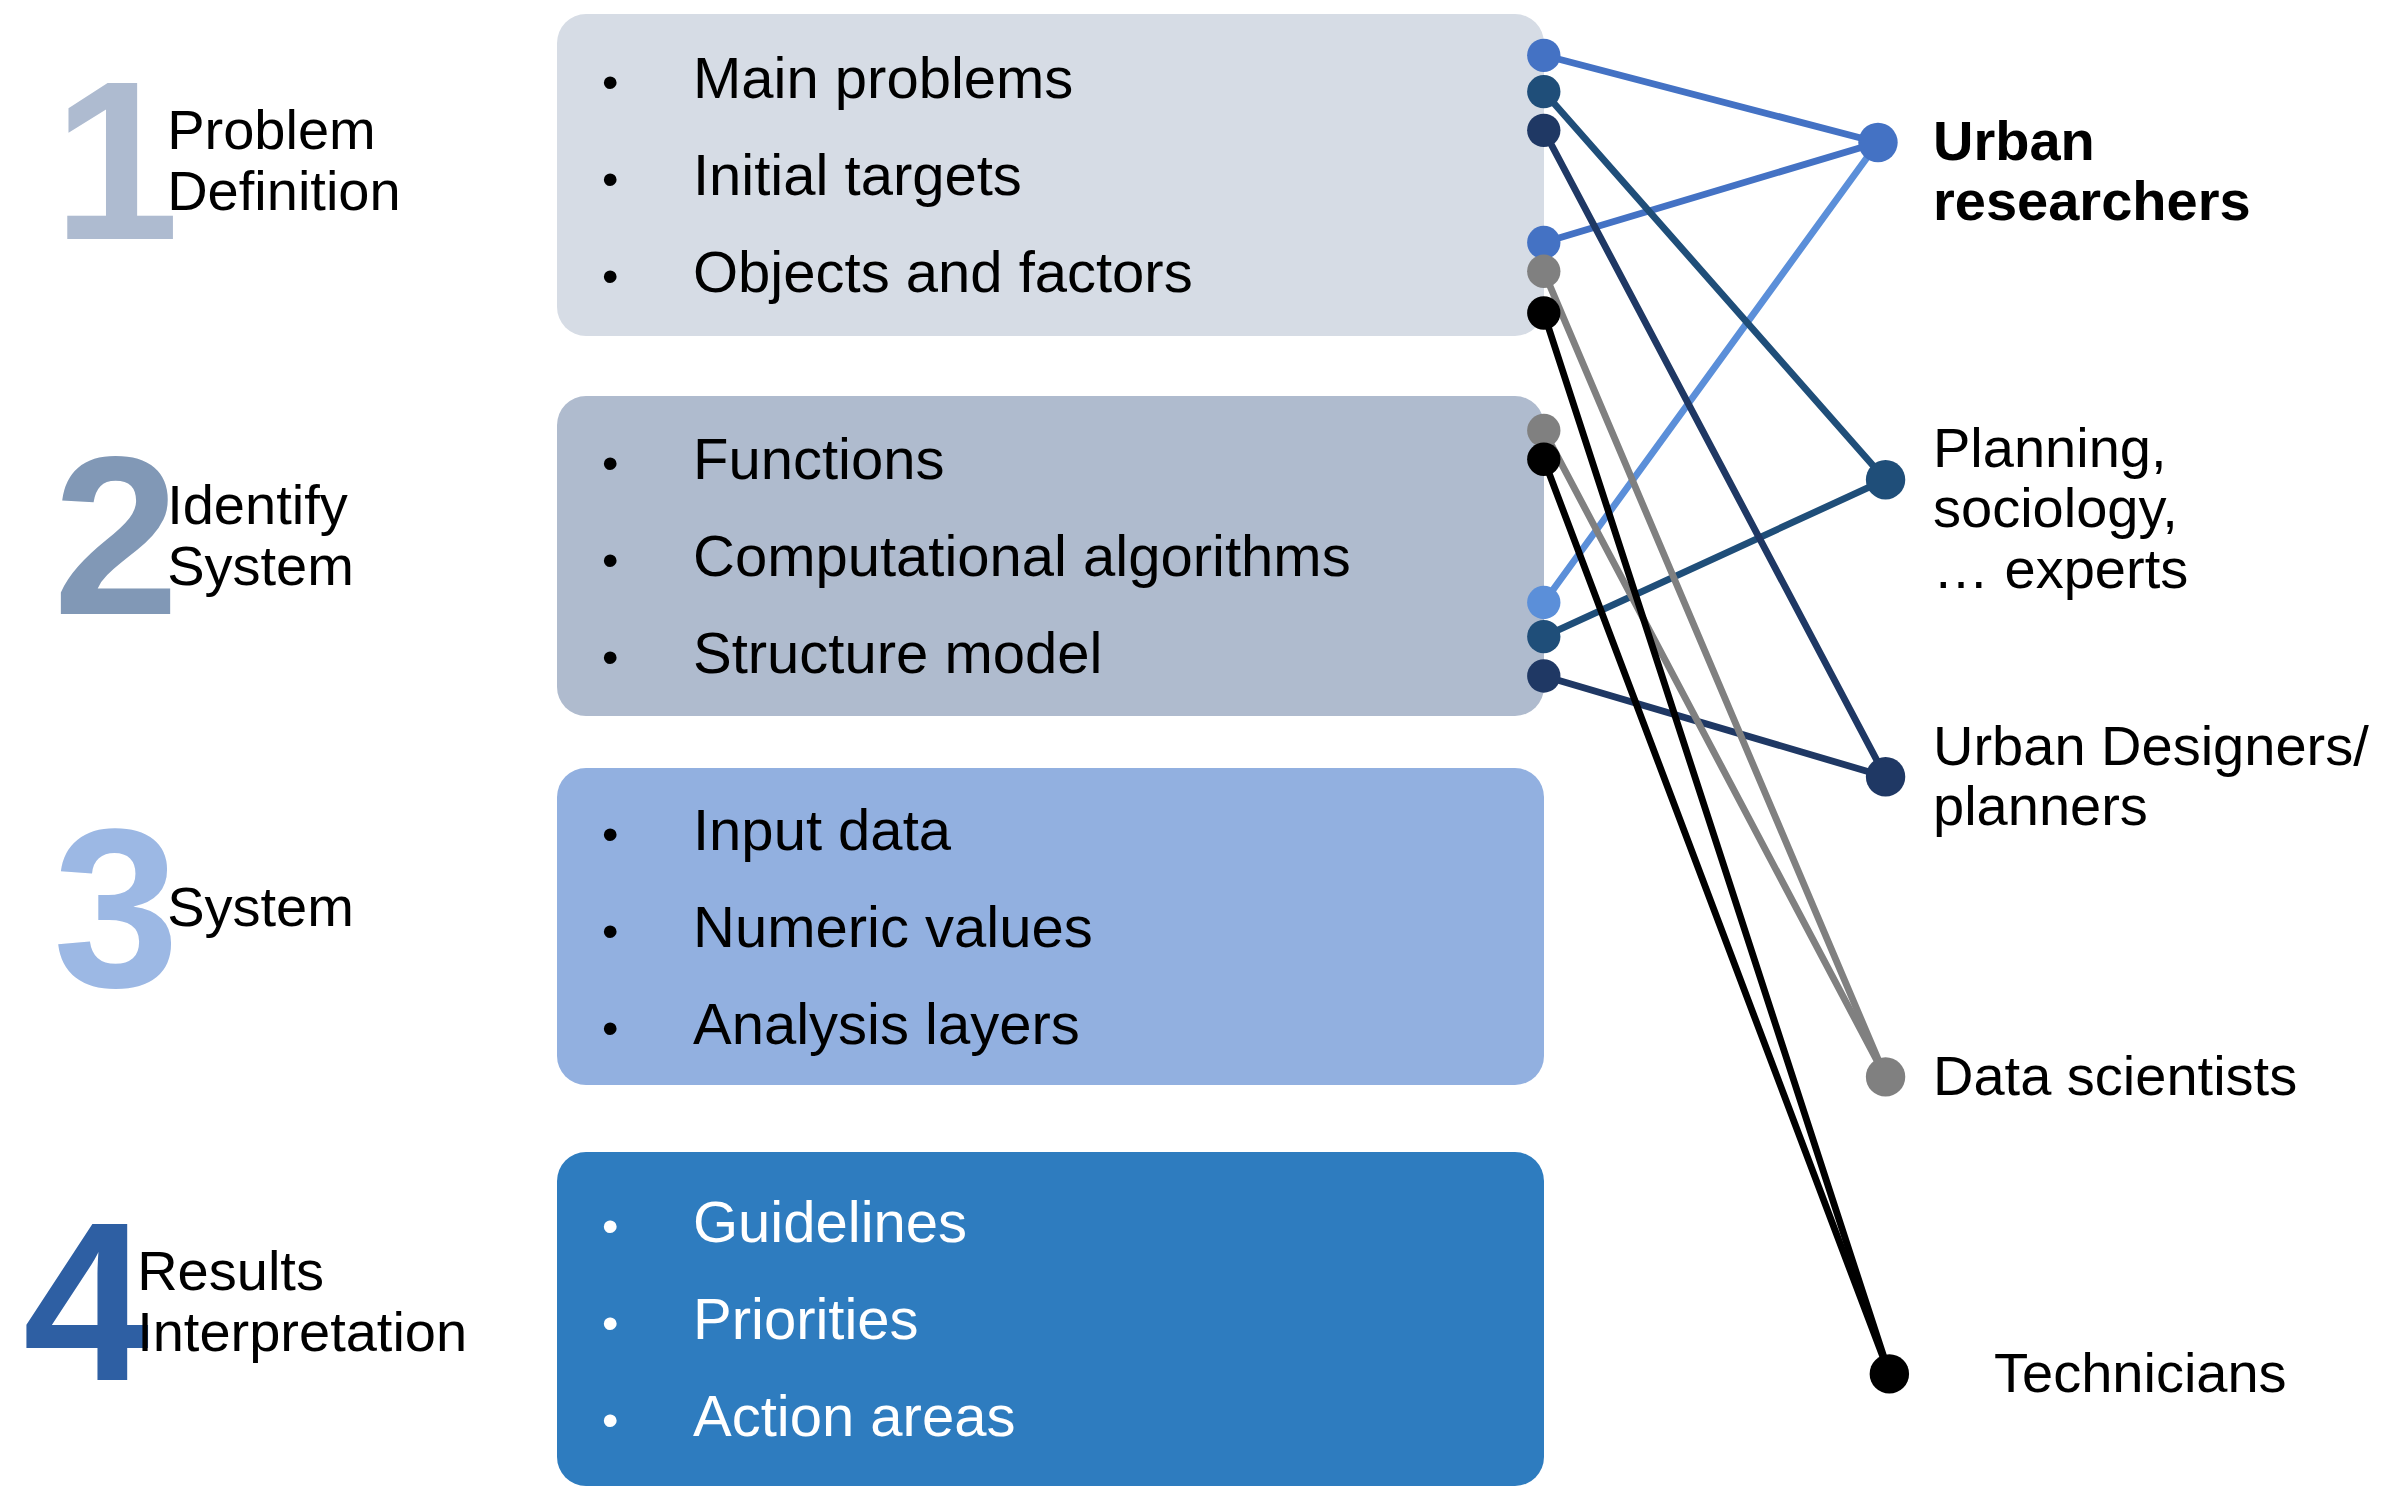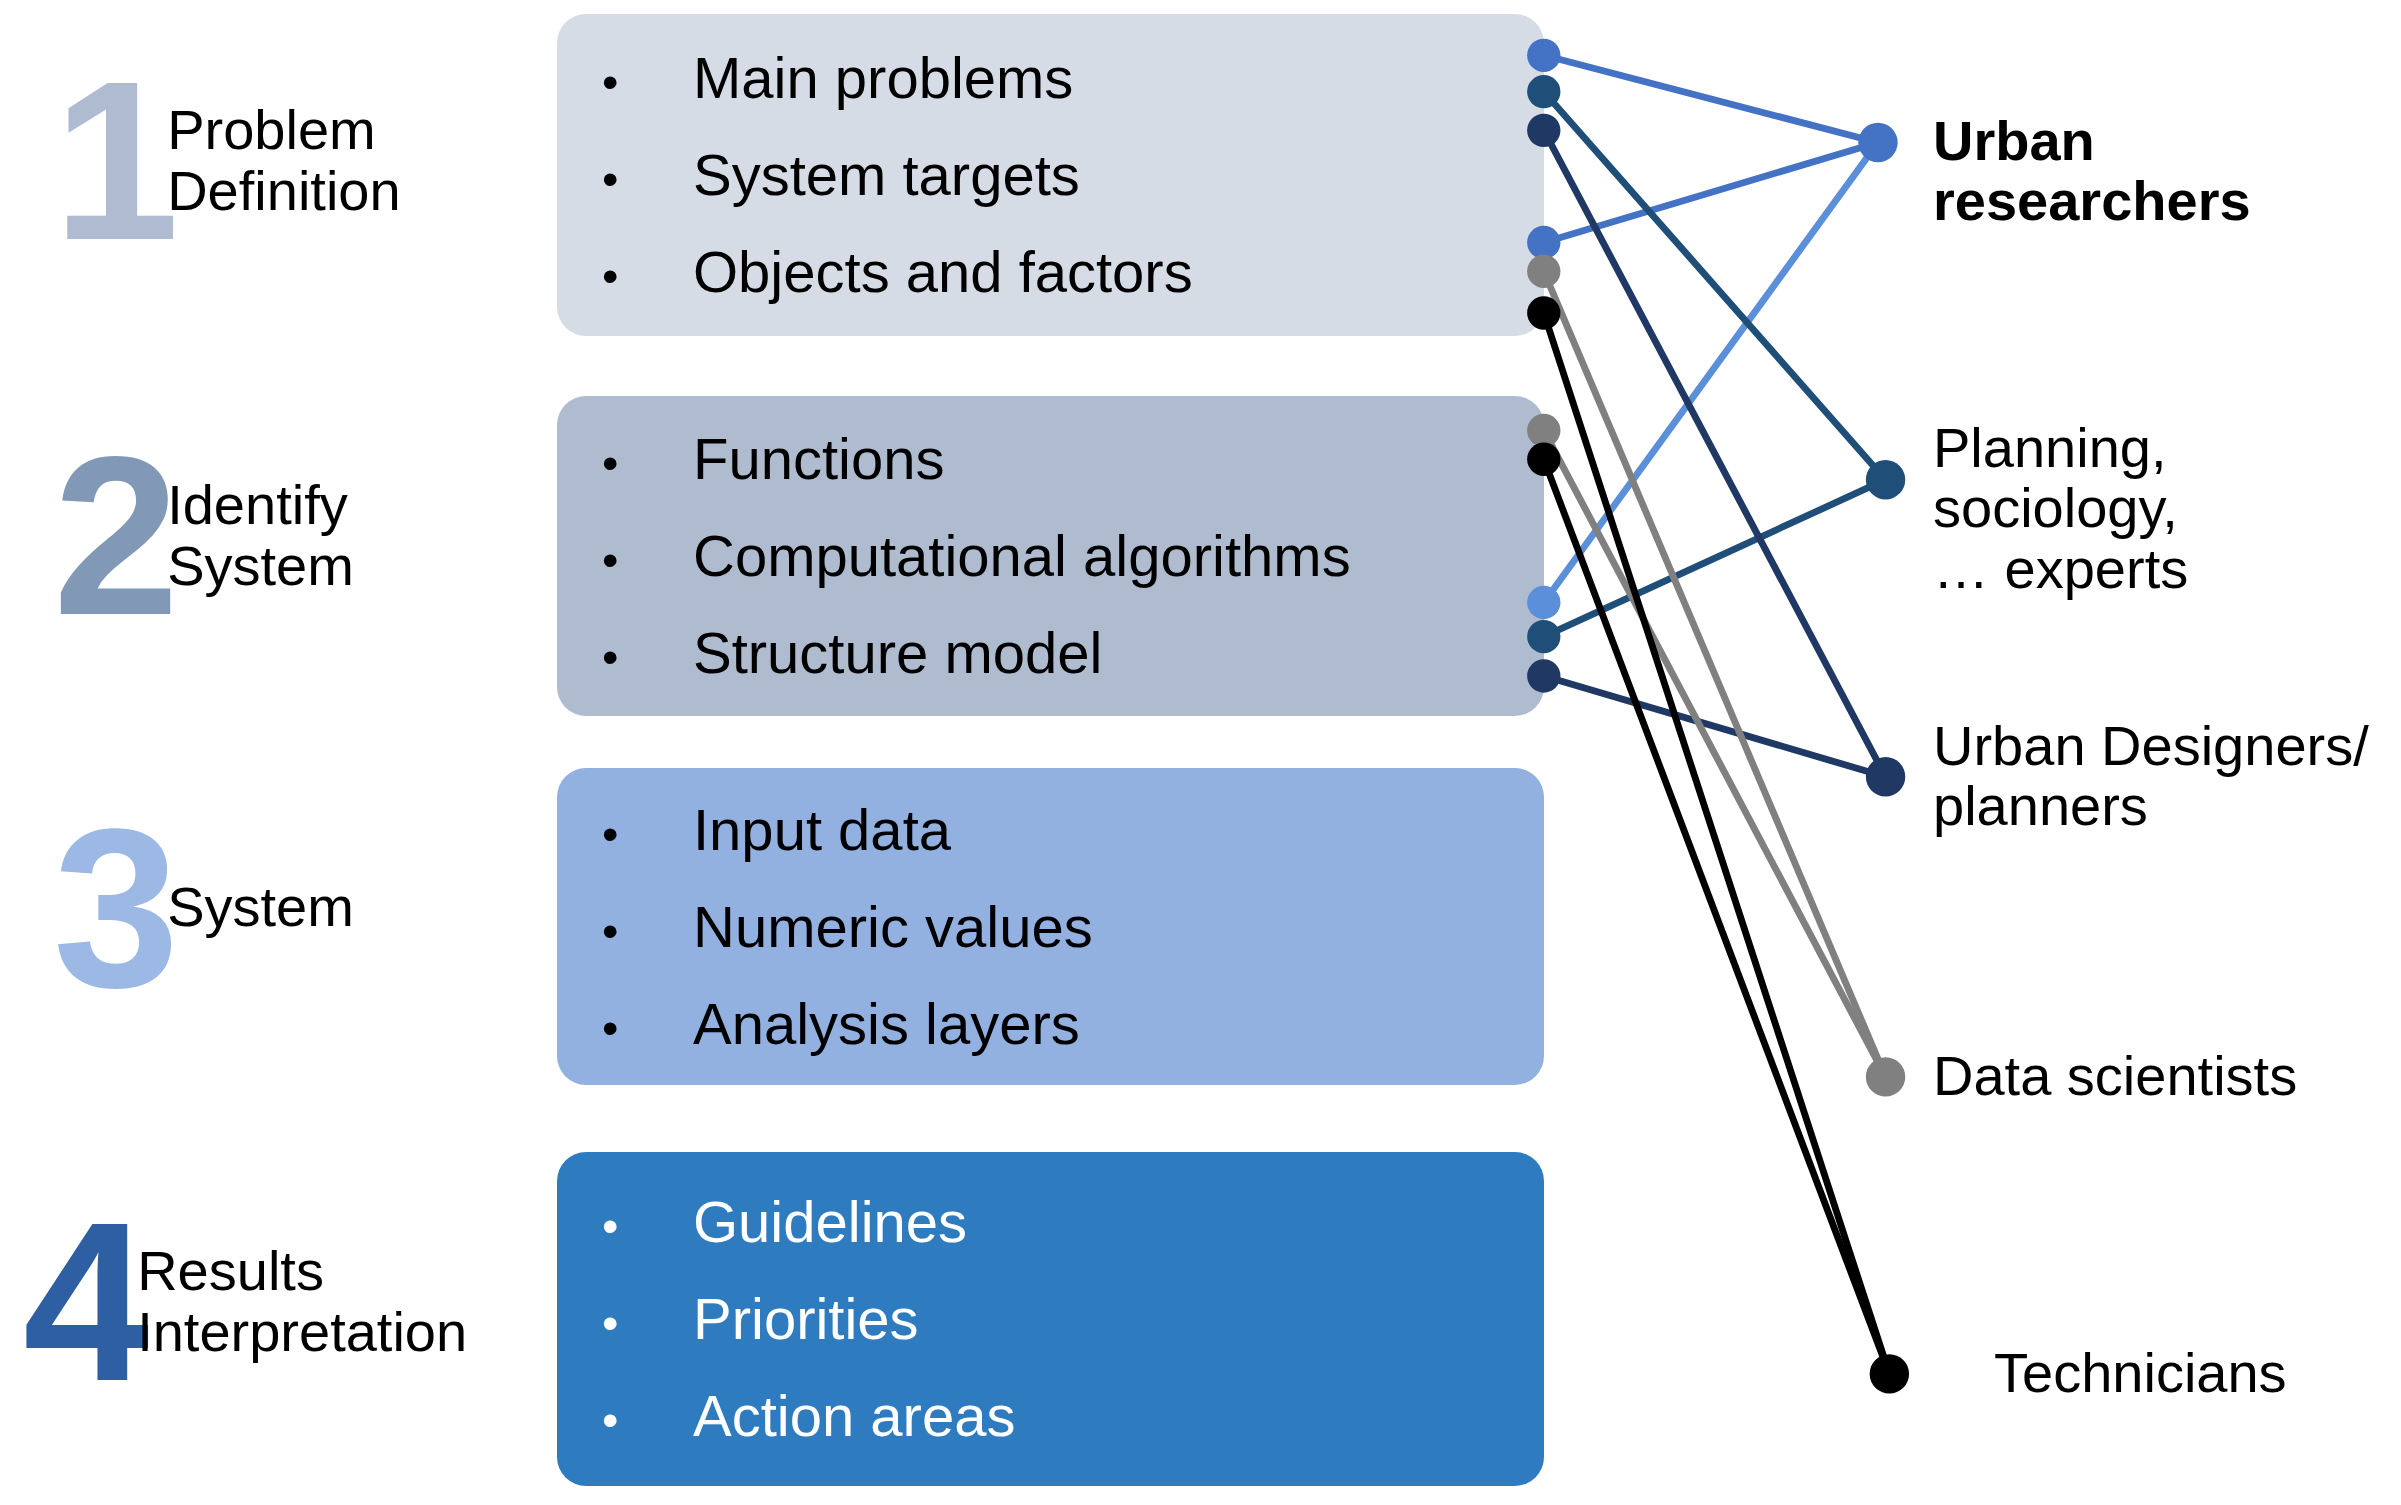--- a/index.html
+++ b/index.html
@@ -46,21 +46,21 @@
   </div>
 
   <div class="panel" id="panel-0" style="left: 557px; top: 13.6px; width: 987px; height: 322px; background: rgb(214, 220, 229); color: rgb(0, 0, 0);">
     <ul>
       <li>
         <span class="bullet">•</span>
         <span class="txt">Main problems</span>
       </li>
       <li>
         <span class="bullet">•</span>
-        <span class="txt">System targets</span>
+        <span class="txt">Initial targets</span>
       </li>
       <li>
         <span class="bullet">•</span>
         <span class="txt">Objects and factors</span>
       </li>
     </ul>
   </div>
 
   <div class="step" id="step-1" style="left: 53px; top: 447px;">
     <span class="step-num" style="color: rgb(129, 152, 182); font-size: 227px;">2</span>

